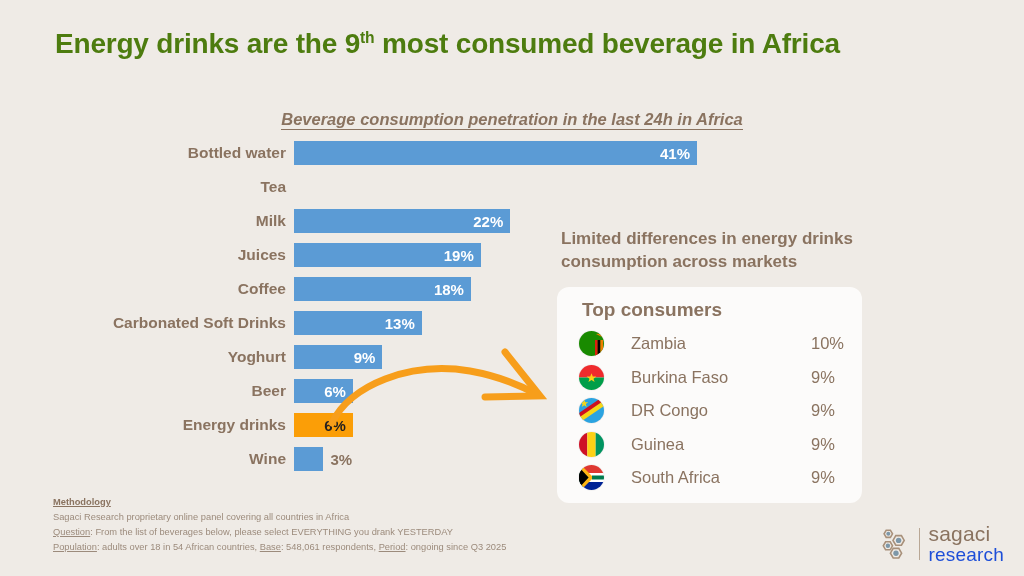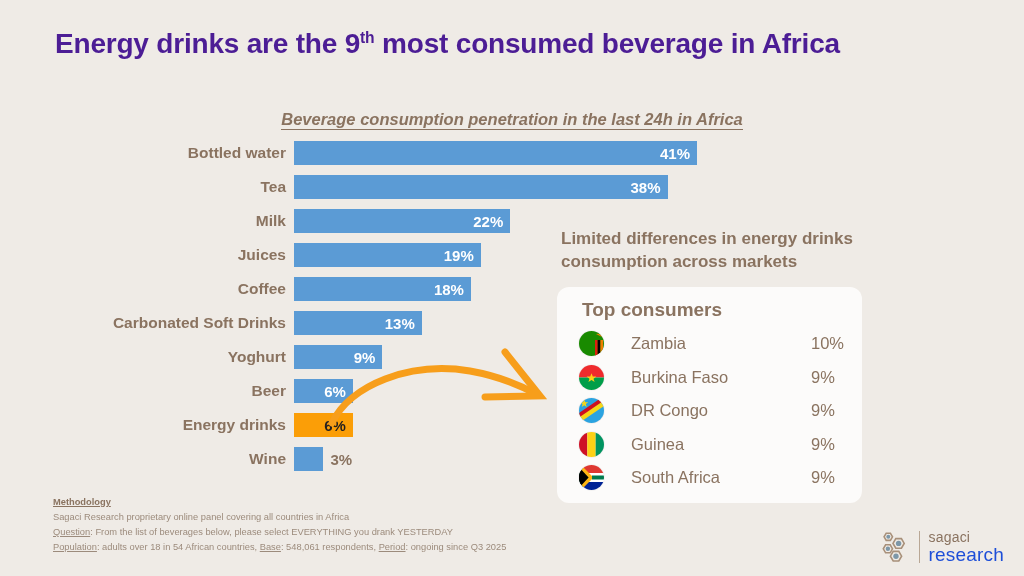--- a/index.html
+++ b/index.html
@@ -16,21 +16,21 @@
     -webkit-font-smoothing: antialiased;
   }
 
   
   #slide-title {
     position: absolute;
     left: 55px;
     top: 28px;
     font-size: 28px;
     font-weight: bold;
-    color: #4c1d95;
+    color: #4d7c0f;
     letter-spacing: -0.2px;
     white-space: nowrap;
   }
   #slide-title sup {
     font-size: 0.56em;
     vertical-align: super;
     line-height: 0;
   }
 
   
@@ -209,21 +209,21 @@
   }
   #logo-mark { margin-right: 6px; }
   #logo-divider {
     width: 1px;
     height: 32px;
     background: #B9A795;
     margin-right: 8px;
   }
   #logo-words { line-height: 1; }
   #logo-line1 {
-    font-size: 14px;
+    font-size: 21px;
     color: #8A7360;
     letter-spacing: .2px;
   }
   #logo-line2 {
     font-size: 19px;
     color: #1d4ed8;
     letter-spacing: .2px;
     margin-top: 1px;
   }
 </style>
@@ -238,25 +238,20 @@
     <div class="bar-row">
       <div class="bar-label">Bottled water</div>
       <div class="bar-track">
         <div class="bar-fill" style="width: 403px;">
           <span>41%</span>
         </div>
       </div>
     </div>
     <div class="bar-row">
       <div class="bar-label">Tea</div>
-      <div class="bar-track">
-        <div class="bar-fill" style="width: 373.512px;">
-          <span>38%</span>
-        </div>
-      </div>
     </div>
     <div class="bar-row">
       <div class="bar-label">Milk</div>
       <div class="bar-track">
         <div class="bar-fill" style="width: 216.244px;">
           <span>22%</span>
         </div>
       </div>
     </div>
     <div class="bar-row">

